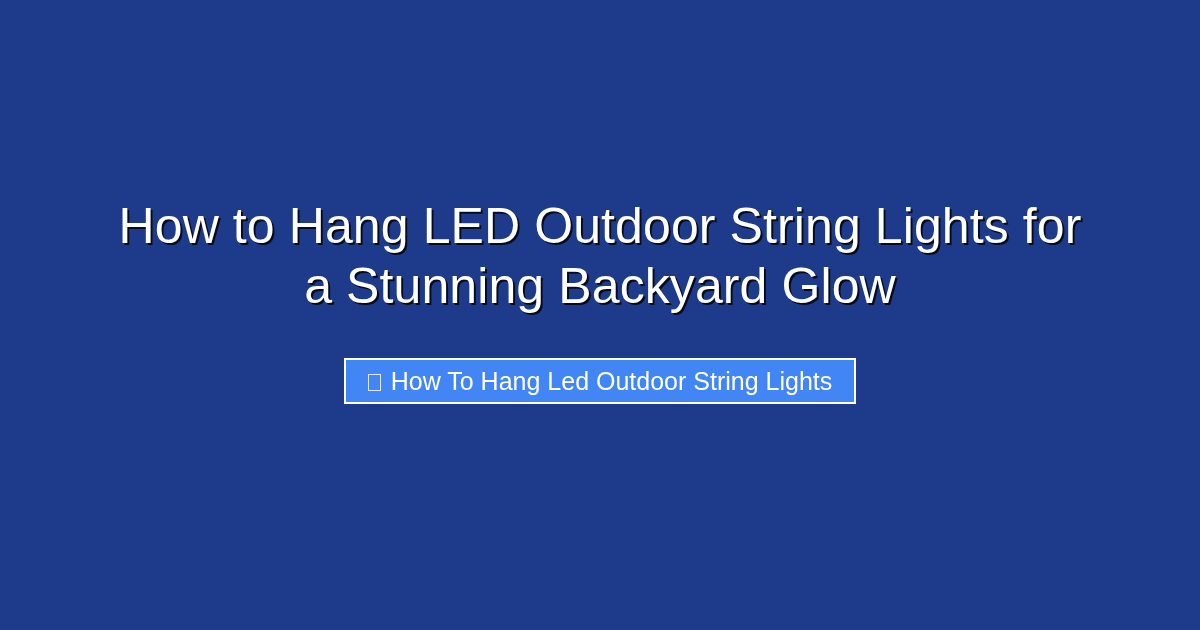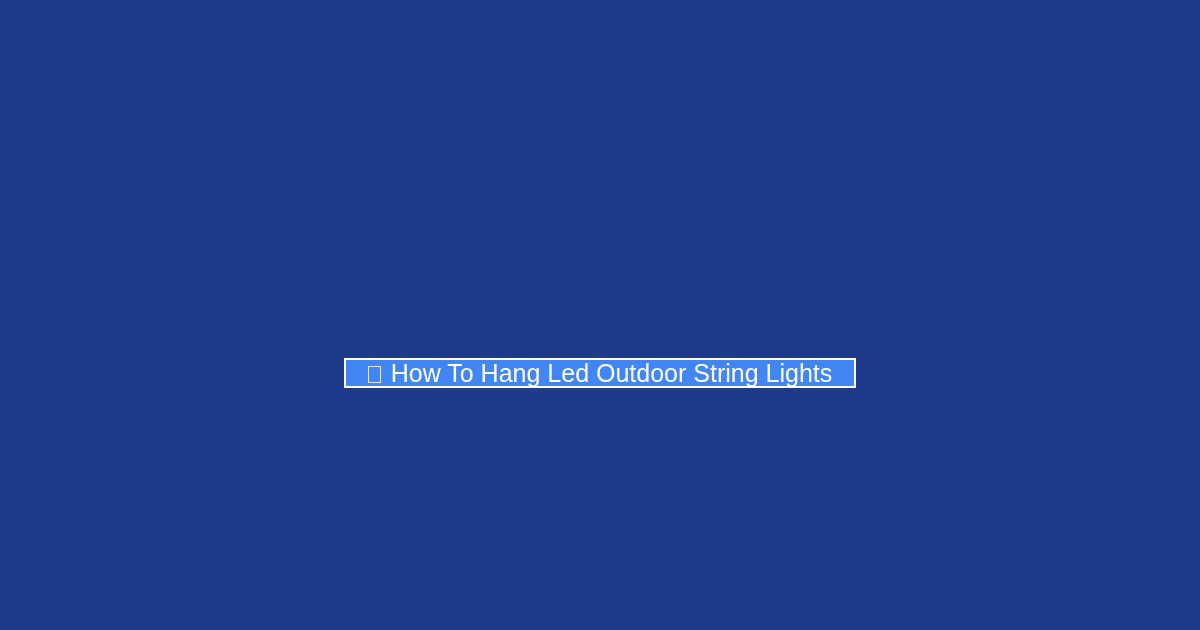--- a/index.html
+++ b/index.html
@@ -60,21 +60,21 @@
     display: flex;
     justify-content: center;
   }
 
   .badge {
     display: inline-flex;
     align-items: center;
     justify-content: flex-start;
     gap: 10px;
     box-sizing: border-box;
-    height: 30px;
+    height: 46px;
     padding: 0 22px;
     background: #4285f4;
     border: 2px solid #ffffff;
     border-radius: 0;
     color: #ffffff;
     font-family: "Liberation Sans", sans-serif;
     font-size: 25px;
     line-height: 1;
     font-weight: 400;
     white-space: nowrap;
@@ -94,20 +94,23 @@
 
   .badge-label {
     display: inline-block;
   }
 </style>
 </head>
 <body>
 
 <div class="og-card">
 
+  <div class="title-block">
+    <h1 class="headline"><span>How to Hang LED Outdoor String Lights for a</span> <span>Stunning Backyard Glow</span></h1>
+  </div>
 
   <div class="badge-row">
     <div class="badge">
       <span class="badge-icon"></span>
       <span class="badge-label">How To Hang Led Outdoor String Lights</span>
     </div>
   </div>
 
 </div>
 

